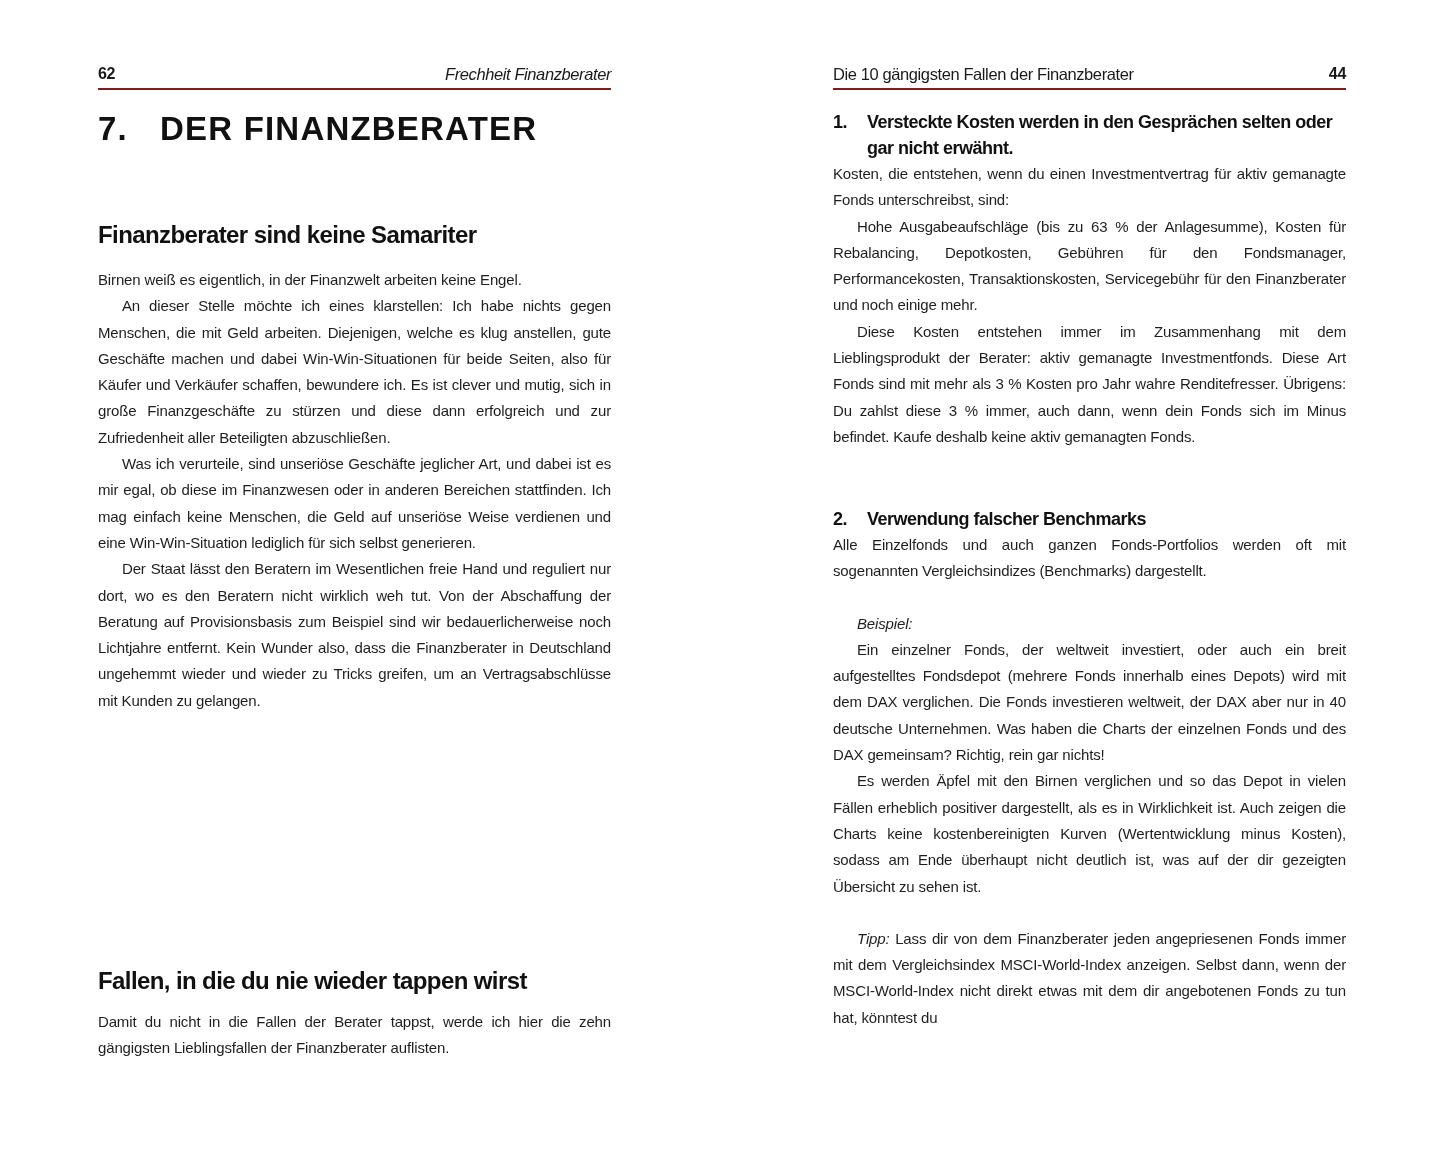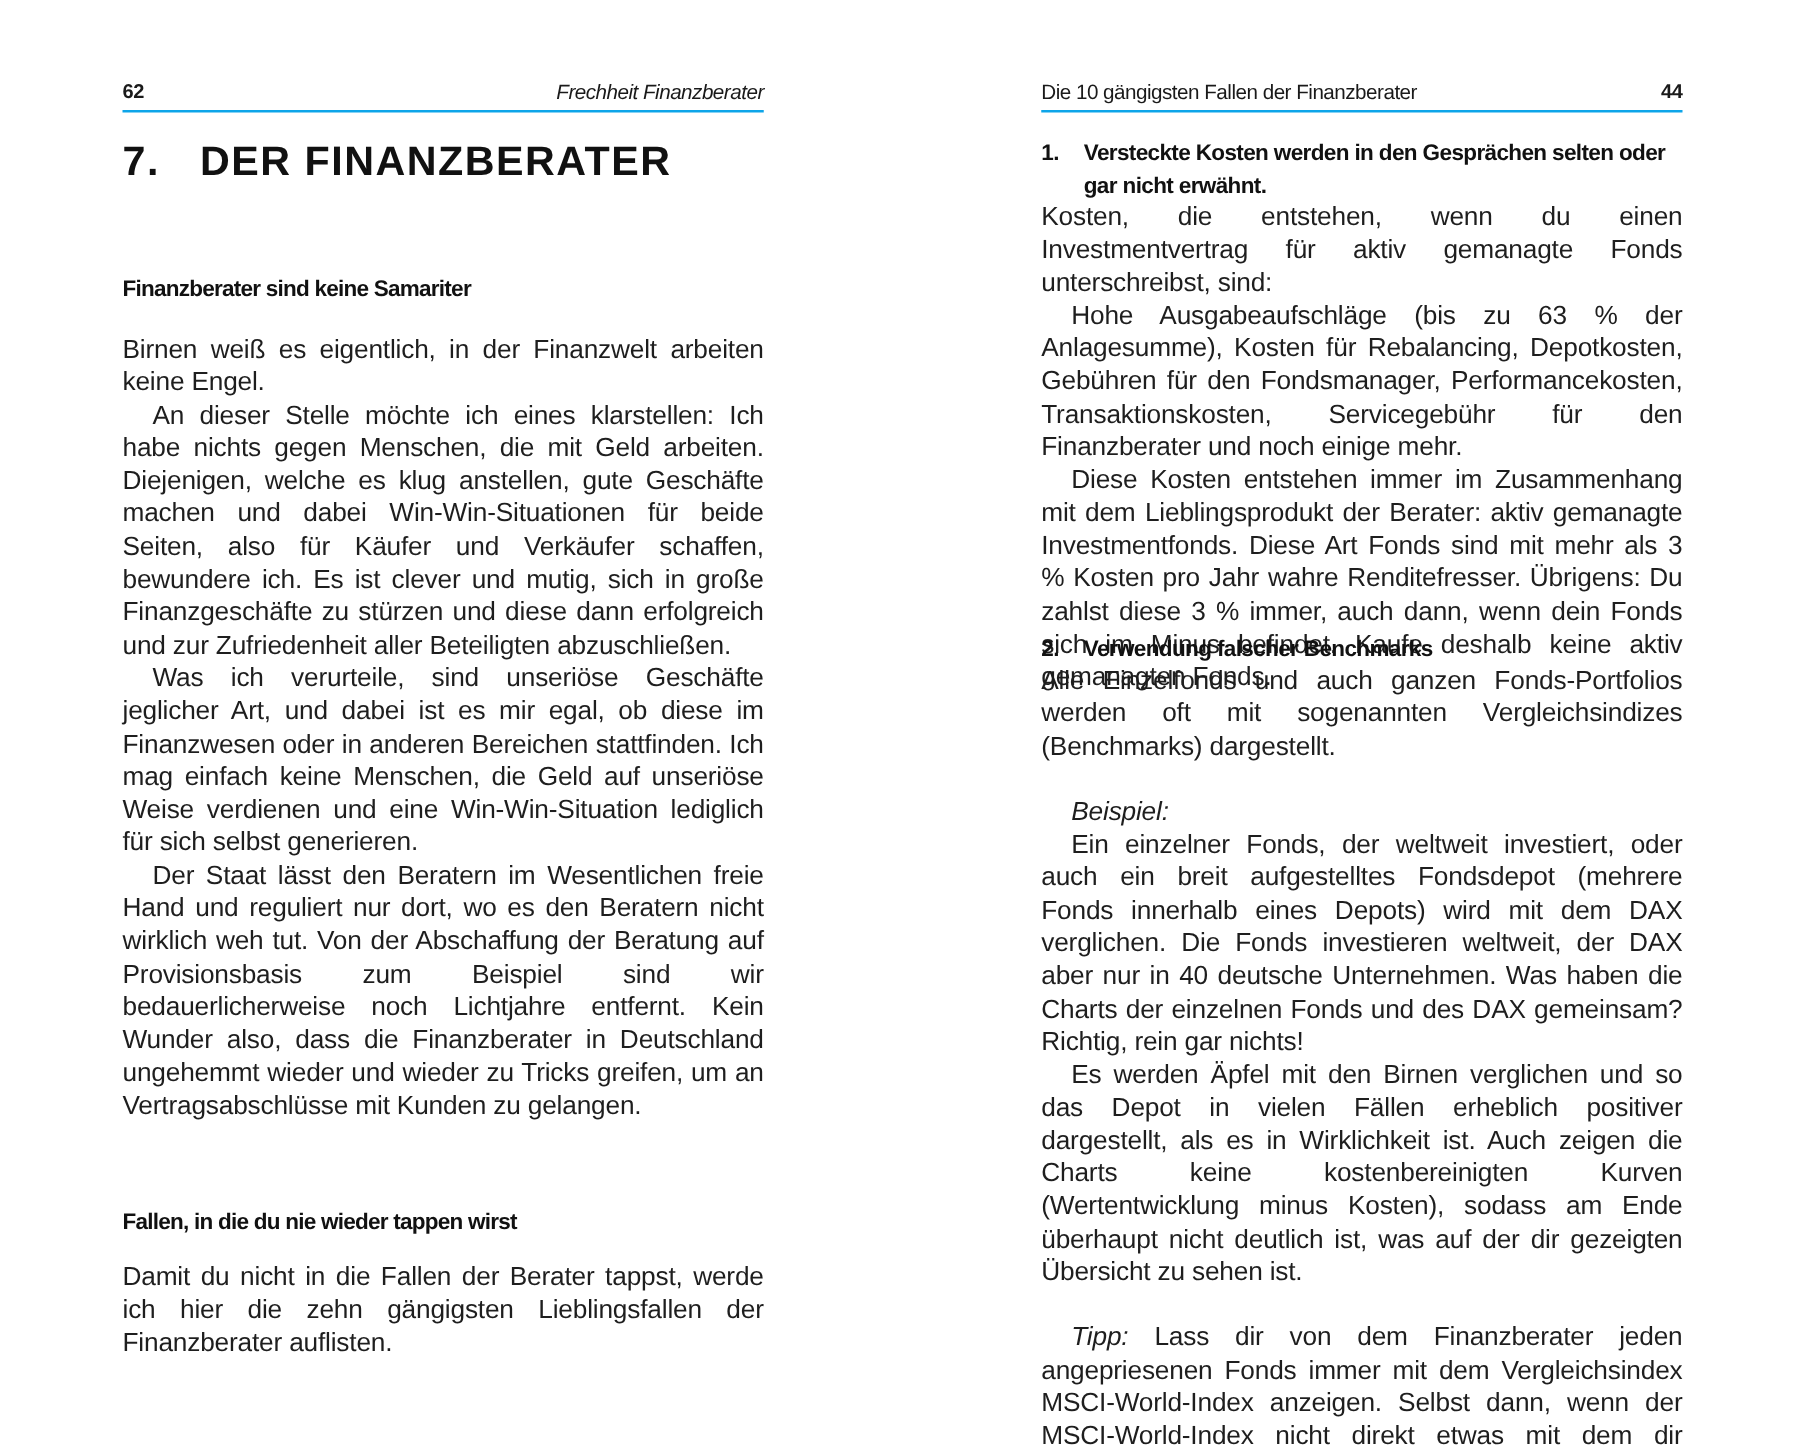--- a/index.html
+++ b/index.html
@@ -3,21 +3,21 @@
 <meta charset="utf-8">
 <style>
   html, body { margin: 0; padding: 0; background: #ffffff; }
   body { width: 1445px; height: 1158px; position: relative; overflow: hidden; color: #1a1a1a; }
   .page { position: absolute; top: 0; width: 513px; }
   .page-left { left: 98px; }
   .page-right { left: 833px; }
 
   .running-head {
     position: absolute; top: 64px; left: 0; width: 513px; height: 24px;
-    border-bottom: 2px solid #0ea5e9;
+    border-bottom: 2px solid #7f1d1d;
     font-family: "Liberation Sans", sans-serif; font-size: 16.5px;
     transform-origin: left top;
   }
   .running-head .num { position: absolute; top: 1px; font-weight: bold; font-size: 16px; letter-spacing: -0.3px; }
   .running-head .title { position: absolute; top: 1px; font-stretch: condensed; letter-spacing: -0.4px; }
   .page-left .running-head .num { left: 0; }
   .page-left .running-head .title { right: 0; font-style: italic; }
   .page-right .running-head .num { right: 0; }
   .page-right .running-head .title { left: 0; }
 
@@ -26,27 +26,27 @@
     font-family: "Liberation Sans", sans-serif; font-weight: bold;
     font-size: 33px; line-height: 37px; letter-spacing: 1.2px;
     color: #111;
   }
   .chapter .ch-num { position: absolute; left: 0; top: 0; }
   .chapter .ch-title { position: absolute; left: 62px; top: 0; width: 460px; }
 
   .h2 {
     position: absolute; left: 0; width: 520px;
     font-family: "Liberation Sans", sans-serif; font-weight: bold;
-    font-size: 18px; letter-spacing: -0.6px; color: #111;
+    font-size: 24px; letter-spacing: -0.6px; color: #111;
   }
 
   .body {
     position: absolute; left: 0; width: 513px;
     font-family: "Liberation Sans", sans-serif;
-    font-size: 21px; line-height: 26.3px; color: #1e1e1e;
+    font-size: 15px; line-height: 26.3px; color: #1e1e1e;
     letter-spacing: -0.15px;
   }
   .body p { margin: 0; text-align: justify; }
   .body p.indent { text-indent: 24px; }
   .body p.last { text-align-last: left; }
 
   .list-head {
     position: absolute; left: 0; width: 513px;
     font-family: "Liberation Sans", sans-serif; font-weight: bold;
     font-size: 18px; line-height: 26px; letter-spacing: -0.5px; color: #111;

